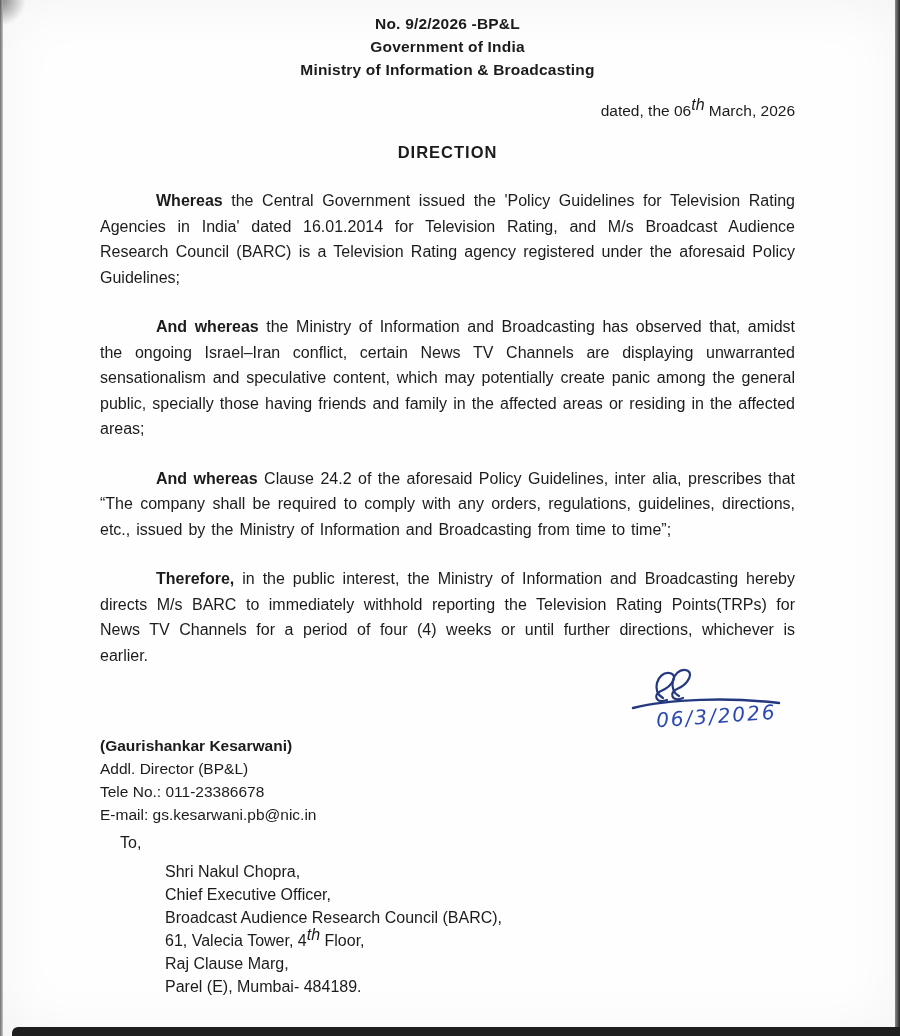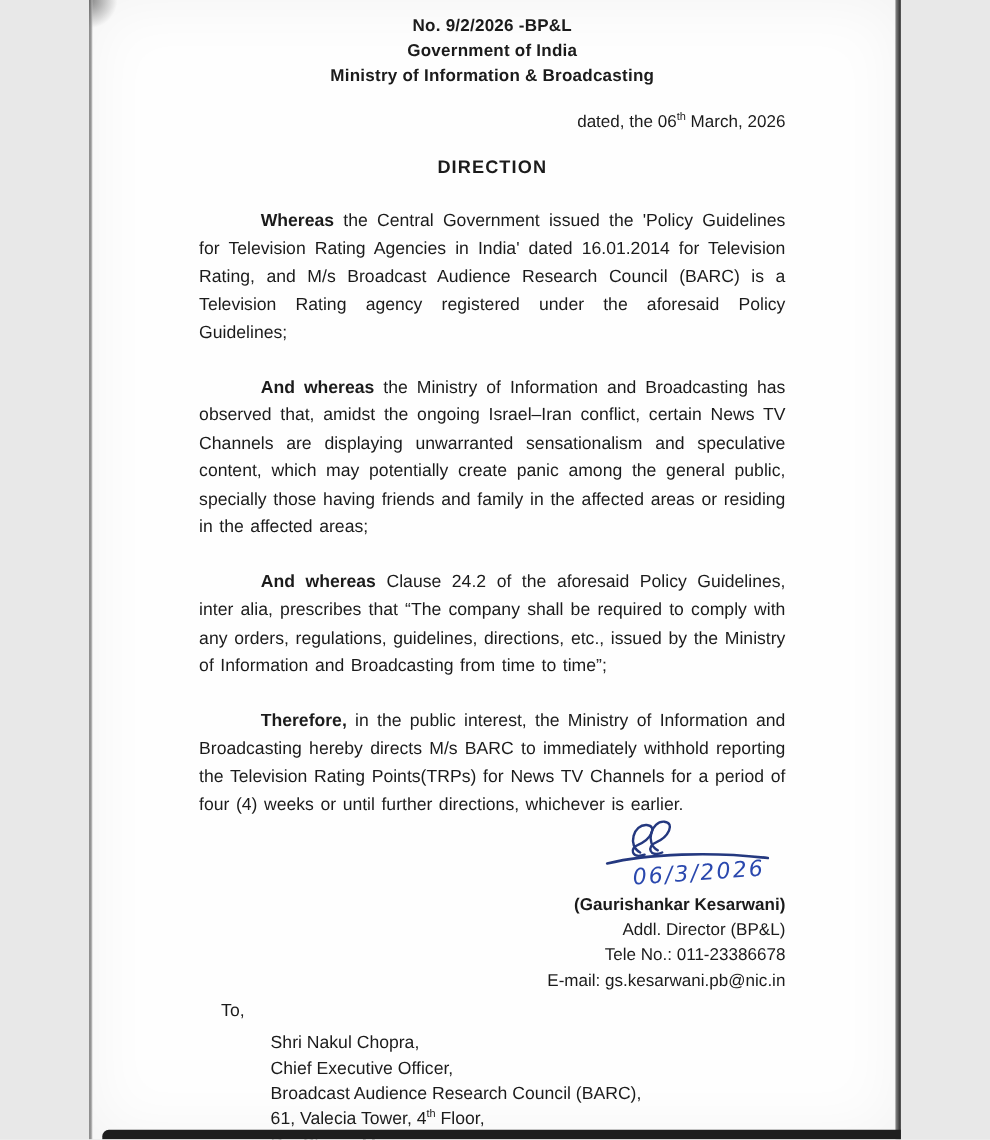--- a/index.html
+++ b/index.html
@@ -1,19 +1,19 @@
 <!DOCTYPE html>
 <html><head>
 <meta charset="utf-8">
 <style>
   * { margin:0; padding:0; box-sizing:border-box; }
   html,body { background:#e8e8e8; }
   .page {
     position:relative;
-    width:738px; height:1036px;
+    width:900px; height:1036px;
     margin:0 auto;
     background:#fefefe;
     font-family:"Liberation Sans", sans-serif;
     color:#1b1b1b;
     overflow:hidden;
     box-shadow: inset 0 0 60px rgba(0,0,0,0.05);
   }
   .scan-edge-left {
     position:absolute; left:0; top:0; width:3px; height:100%;
     background:linear-gradient(to right,#4a4a4a,#bdbdbd); opacity:.8;
@@ -28,21 +28,21 @@
   }
   .scan-corner {
     position:absolute; left:0; top:0; width:26px; height:26px;
     background:radial-gradient(circle at 0 0, rgba(40,40,40,.55), rgba(40,40,40,0) 70%);
   }
   .content { padding:12px 105px 0 100px; }
 
   .doc-header { text-align:center; font-weight:bold; font-size:15.5px; line-height:23px; letter-spacing:.2px; }
 
   .place-date { text-align:right; margin-top:18px; font-size:15.5px; line-height:24px; }
-  sup { font-size:10px; vertical-align:super; line-height:0; }
+  sup { font-size:16px; vertical-align:super; line-height:0;font-style:italic; }
 
   .direction-title { text-align:center; margin-top:20px; font-size:16.5px; font-weight:bold; letter-spacing:1px; }
   .direction-title span { text-underline-offset:3px; }
 
   .para {
     margin-top:24px;
     font-size:16px; line-height:25.5px;
     text-align:justify;
     text-indent:56px;
     word-spacing:1.5px;
@@ -52,21 +52,21 @@
 
   .sign-block { position:relative; height:64px; margin-top:2px; }
   .sign-ink { position:absolute; right:10px; top:-6px; }
   .hand-date {
     position:absolute; right:18px; top:34px;
     font-style:italic; font-size:20px; letter-spacing:2px;
     color:#2a48ae; transform:rotate(-4deg);
     font-family:"DejaVu Sans", sans-serif;
   }
 
-  .signatory { text-align:right; font-size:15.5px; line-height:23px; }
+  .signatory { font-size:15.5px; line-height:23px; }
   .signatory .name { font-weight:bold; }
 
   .to-label { margin-top:6px; margin-left:20px; font-size:16px; line-height:22px; }
 
   .addressee { margin-top:6px; margin-left:65px; font-size:16px; line-height:23px; }
 </style>
 </head>
 <body>
 
 <div class="page">

